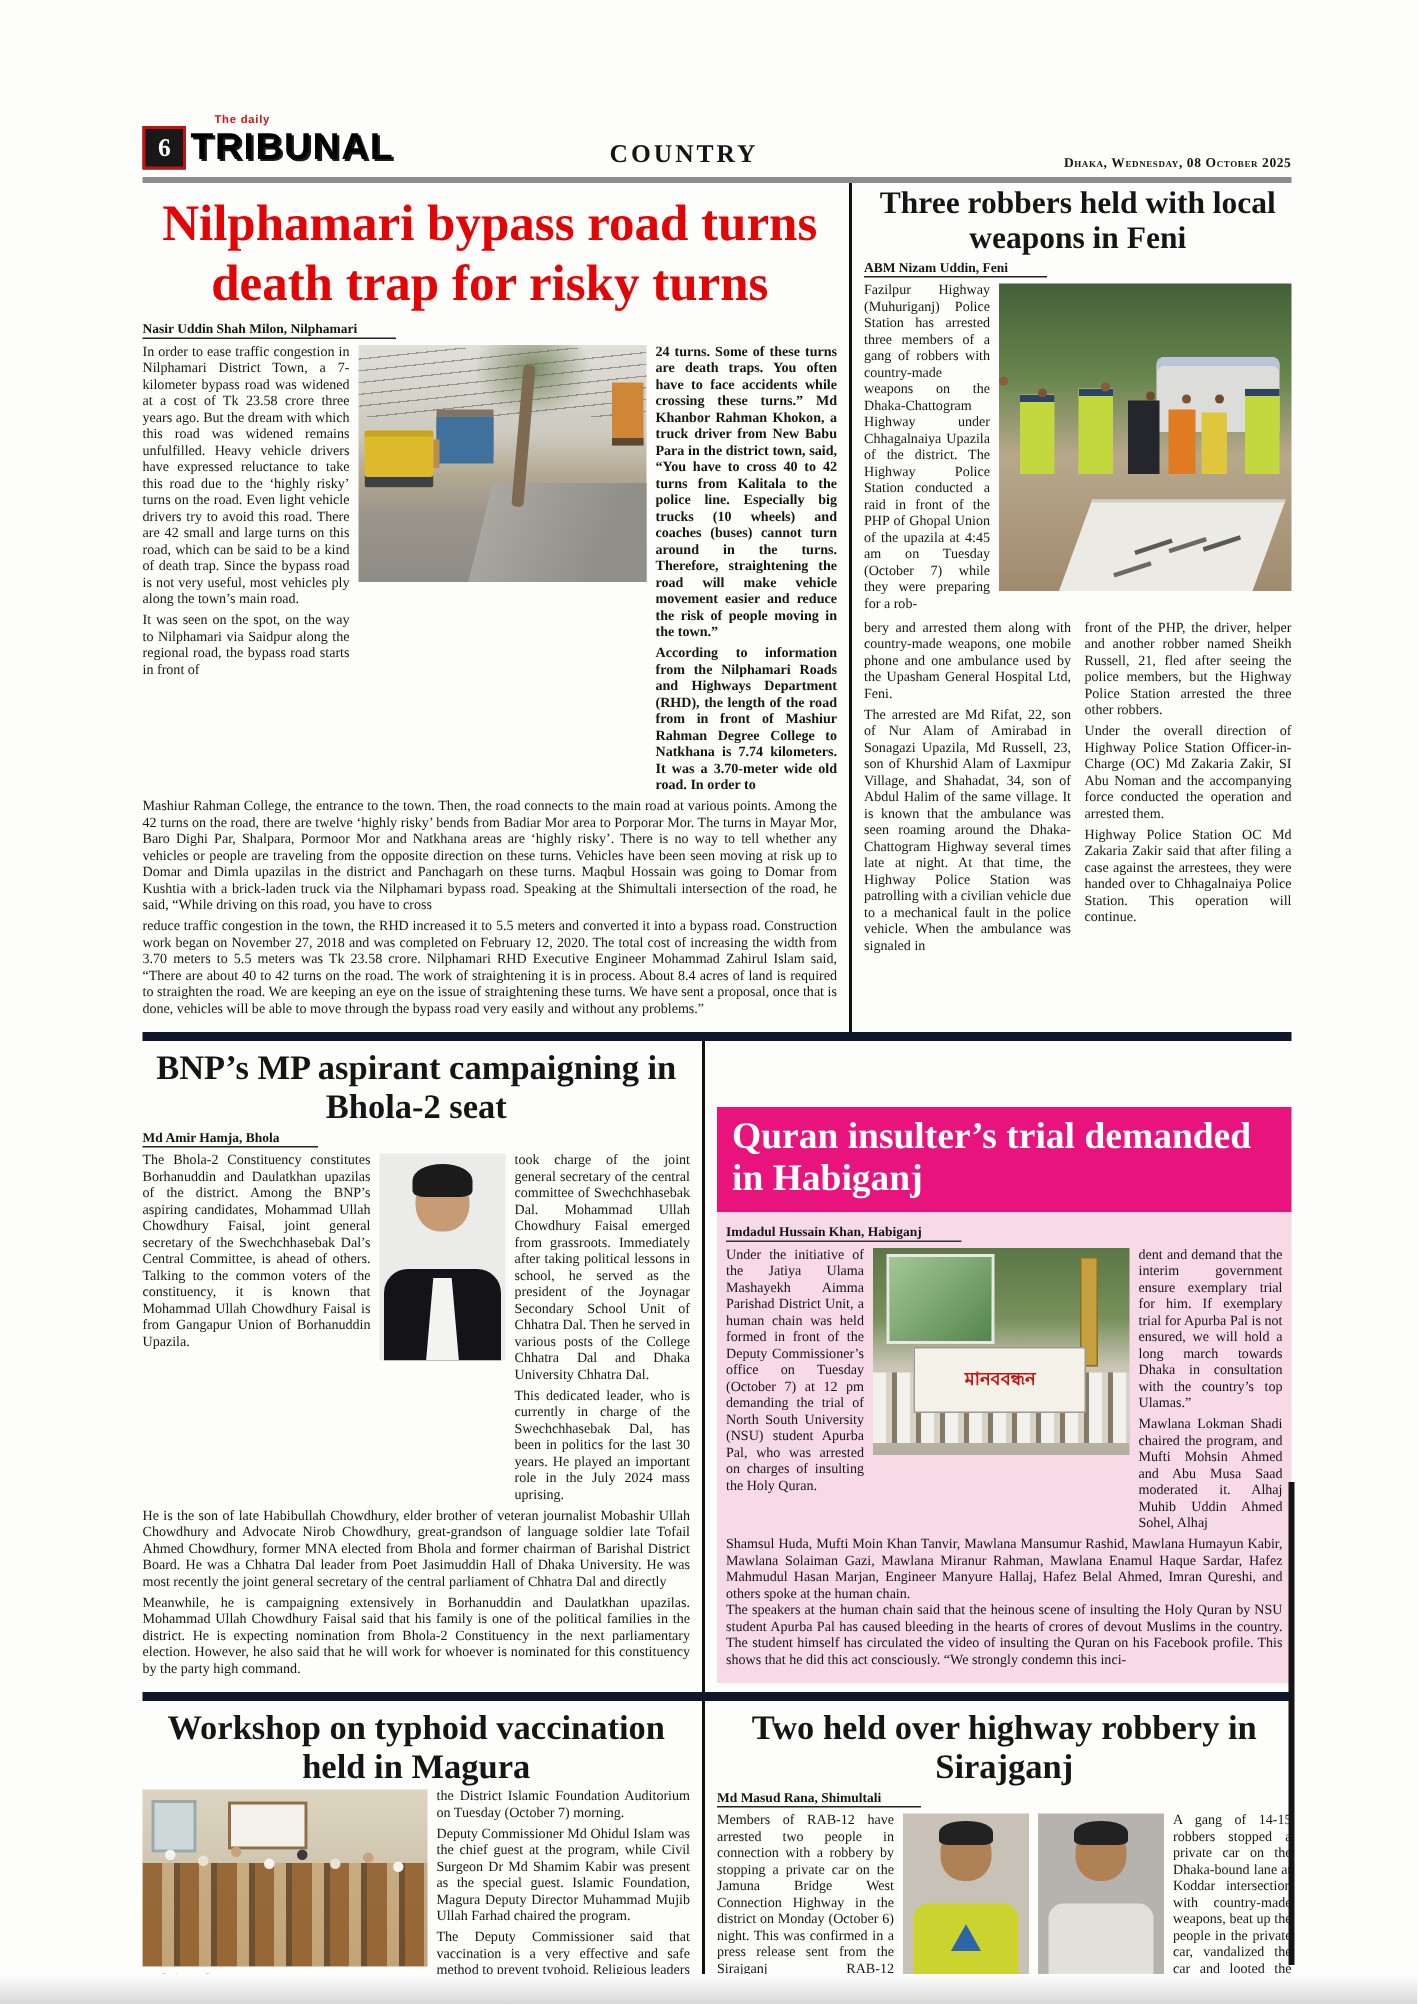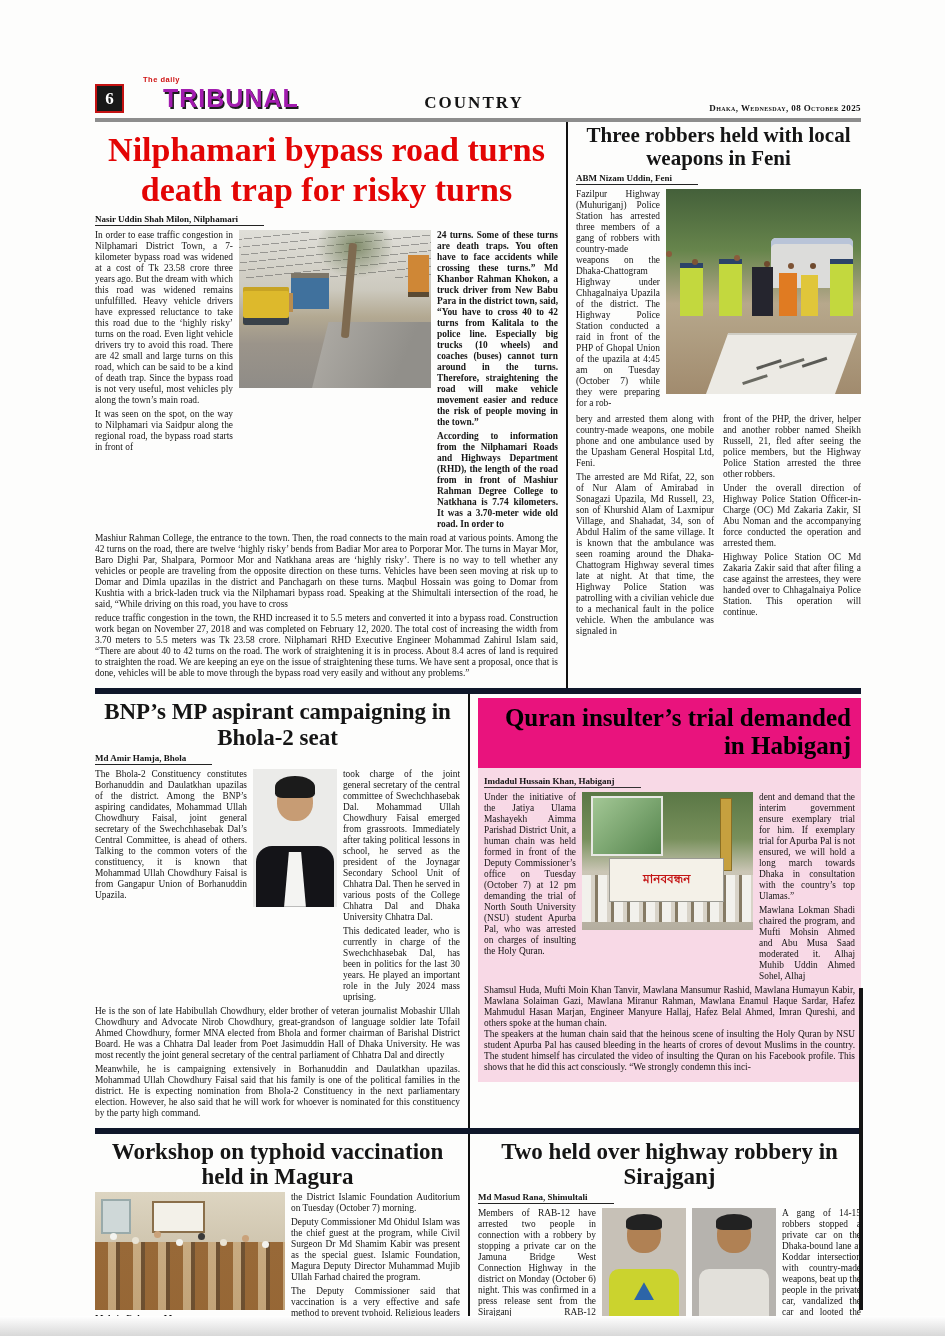--- a/index.html
+++ b/index.html
@@ -11,22 +11,22 @@
 
   
   .hdr{display:flex;align-items:flex-end;justify-content:space-between;
        border-bottom:4px solid #8d8d8d;padding-bottom:5px;}
   .brand{display:flex;align-items:flex-end;}
   .pageno{width:25px;height:25px;background:#181818;color:#fff;border:2px solid #c41212;
           display:flex;align-items:center;justify-content:center;
           font:700 17px "Liberation Serif",serif;}
   .mast{margin-left:3px;line-height:1;}
   .thedaily{color:#cf1212;font:700 7.5px "Liberation Sans",sans-serif;margin-left:16px;letter-spacing:.5px;}
-  .mastword{font:900 25px "Liberation Sans",sans-serif;color:#a21caf;letter-spacing:1px;
-            text-shadow:1.5px 1.5px 0 #1c1c1c;margin-left:36px;}
+  .mastword{font:900 25px "Liberation Sans",sans-serif;color:#000000;letter-spacing:1px;
+            text-shadow:1.5px 1.5px 0 #1c1c1c;}
   .sectionname{font:700 17px "Liberation Serif",serif;letter-spacing:2px;transform:translateX(-30px);}
   .dateline{font:700 9px "Liberation Serif",serif;font-variant:small-caps;letter-spacing:.4px;}
 
   
   .hl{font-weight:700;text-align:center;line-height:1.1;margin:5px 0 3px;}
   .hl-red{color:#e30505;font-size:34px;line-height:1.18;margin:8px 0 4px;}
   .hl-feni{font-size:21px;margin-top:2px;}
   .hl-md{font-size:23px;}
   .byline{font:700 9px "Liberation Serif",serif;border-bottom:1.4px solid #222;
           width:fit-content;padding:0 26px 1px 0;margin:3px 0 4px;}
@@ -91,22 +91,22 @@
   .ph-mug{width:84px;height:112px;}
   .ph-mug.m1{background:#c7c1b7;}
   .ph-mug.m2{background:#b6b3ae;}
   .ph-mug .head{top:8%;left:30%;width:40%;height:32%;background:#b08154;border-radius:46%;}
   .ph-mug .hairm{top:5%;left:28%;width:44%;height:14%;background:#222;border-radius:50% 50% 20% 20%;}
   .ph-mug.m1 .torso{bottom:0;left:8%;width:84%;height:46%;background:#cbd32e;border-radius:10px 10px 0 0;}
   .ph-mug.m2 .torso{bottom:0;left:8%;width:84%;height:46%;background:#e2e0da;border-radius:10px 10px 0 0;}
   .ph-mug .logo{bottom:18%;left:38%;width:24%;height:16%;background:#2c65a8;clip-path:polygon(0 100%,50% 0,100% 100%);}
 
   
-  .quran-bar{background:#e9137d;color:#000000;font-weight:700;font-size:25px;line-height:1.12;
-             text-align:right;padding:6px 10px 8px;}
+  .quran-bar{background:#e9137d;color:#ffffff;font-weight:700;font-size:25px;line-height:1.12;
+             text-align:left;padding:6px 10px 8px;margin-top:40px;}
   .pink{background:#f8d9e6;padding:5px 6px 6px;}
   .pink .byline{border-color:#333;text-align:right;}
 
   .cols2{column-count:2;column-gap:9px;}
   .mt2{margin-top:2px;}
   .edgebar{position:absolute;left:859px;top:988px;width:4px;height:322px;background:#141414;}
   .bottomfade{position:absolute;left:0;right:0;bottom:0;height:20px;background:linear-gradient(180deg,#ffffff 0%,#d8d8d8 100%);}
 </style>
 </head>
 <body>

